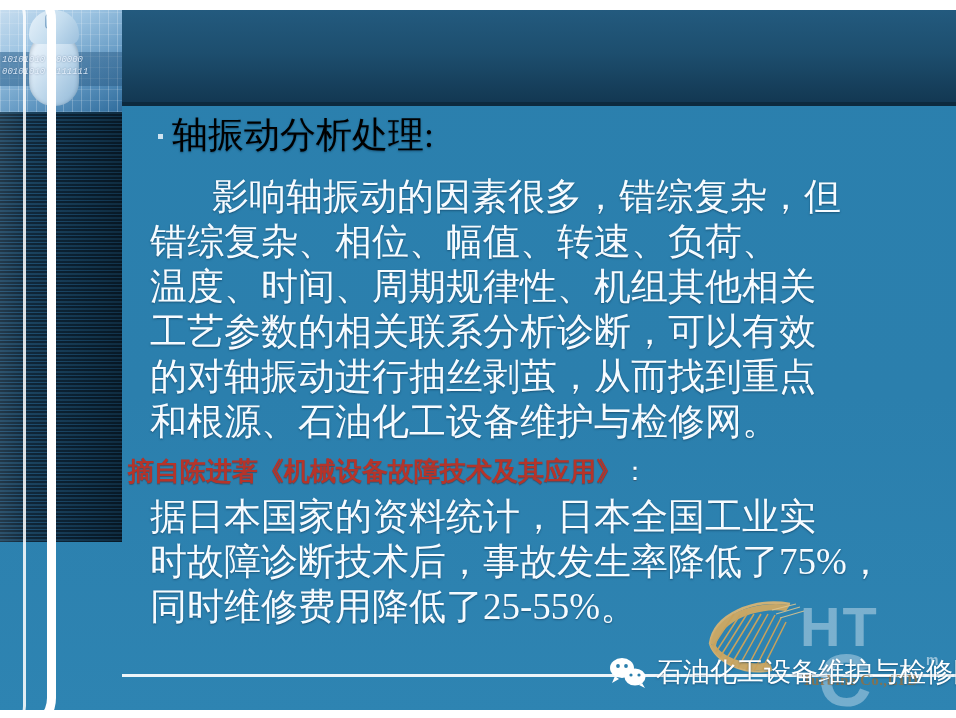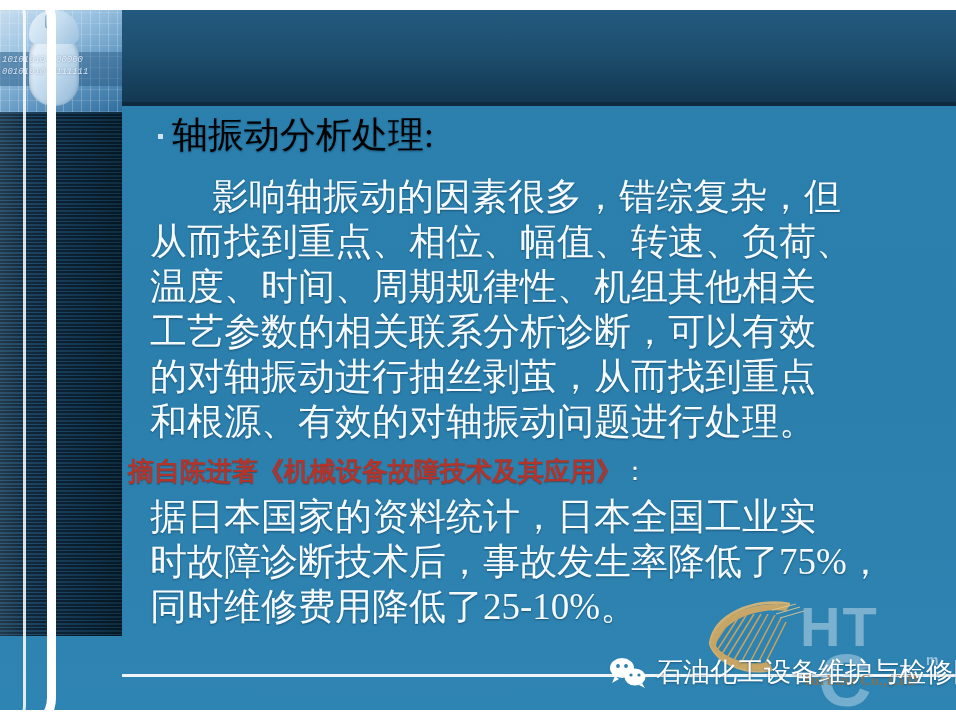--- a/index.html
+++ b/index.html
@@ -16,21 +16,21 @@
 
   
   .header-band{position:absolute;left:120px;top:10px;width:836px;height:96px;
      background:linear-gradient(180deg,#235a7e 0%,#1d4e6e 45%,#123650 100%);}
   .header-band::after{content:"";position:absolute;left:0;right:0;bottom:0;
      height:4px;background:#0d2a3e;}
   .header-topline{position:absolute;left:120px;top:0px;width:836px;height:10px;
      background:#ffffff;}
 
   
-  .left-col{position:absolute;left:0;top:0;width:122px;height:636px;
+  .left-col{position:absolute;left:0;top:0;width:122px;height:542px;
      background:#14b8a6;overflow:hidden;}
   
   .photo{position:absolute;left:0;top:0;width:122px;height:112px;overflow:hidden;
      background:linear-gradient(150deg,#cfe2f2 0%,#9dc4e2 35%,#5e95c0 70%,#2f6c9c 100%);}
   .photo .grid{position:absolute;inset:0;
      background-image:
        repeating-linear-gradient(90deg,rgba(255,255,255,.22) 0 1px,transparent 1px 9px),
        repeating-linear-gradient(0deg,rgba(255,255,255,.12) 0 1px,transparent 1px 11px);}
   .photo .band{position:absolute;left:0;top:52px;width:122px;height:34px;
      background:linear-gradient(90deg,rgba(40,95,140,.55),rgba(25,70,110,.35));}
@@ -166,31 +166,31 @@
   <div class="bottom-rule2"></div>
 
   <div class="content">
 
     <div class="line1">
       <span class="bullet"></span>
       <span>轴振动分析处理:</span>
     </div>
 
     <div class="para p-first"><span class="indent"></span><span>影响轴振动的因素很多，错综复杂，但</span></div>
-    <div class="para"><span>从而找到重点、相位、幅值、转速、负荷、</span></div>
+    <div class="para"><span>错综复杂、相位、幅值、转速、负荷、</span></div>
     <div class="para"><span>温度、时间、周期规律性、机组其他相关</span></div>
     <div class="para"><span>工艺参数的相关联系分析诊断，可以有效</span></div>
     <div class="para"><span>的对轴振动进行抽丝剥茧，从而找到重点</span></div>
-    <div class="para"><span>和根源、有效的对轴振动问题进行处理。</span></div>
+    <div class="para"><span>和根源、石油化工设备维护与检修网。</span></div>
 
     <div class="cite" style="margin-left:-22px;"><span>摘自陈进著《机械设备故障技术及其应用》</span><span class="colon">：</span></div>
 
     <div class="para2"><span>据日本国家的资料统计，日本全国工业实</span></div>
     <div class="para2"><span>时故障诊断技术后，事故发生率降低了75%，</span></div>
-    <div class="para2"><span>同时维修费用降低了25-10%。</span></div>
+    <div class="para2"><span>同时维修费用降低了25-55%。</span></div>
   </div>
 
   <div class="logo-wrap">
     <svg class="fan" viewBox="0 0 130 92">
       <g stroke="#d7b475" stroke-width="2.2" fill="none" opacity="0.95">
         <path d="M16,52 C20,22 60,6 96,12" stroke-width="2.6"></path>
         <path d="M16,52 C22,70 50,84 78,78"></path>
       </g>
       <g fill="#cfa964" opacity="0.95">
         <path d="M16,52 C20,24 58,8 96,13 L92,19 C60,15 26,30 22,54 Z"></path>

